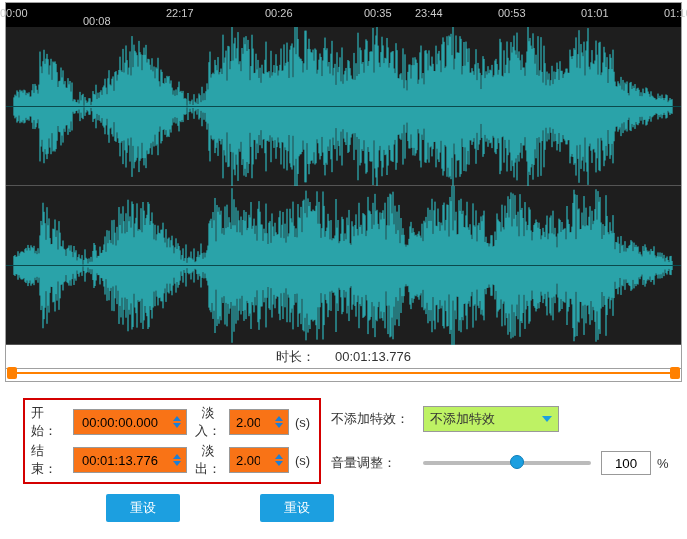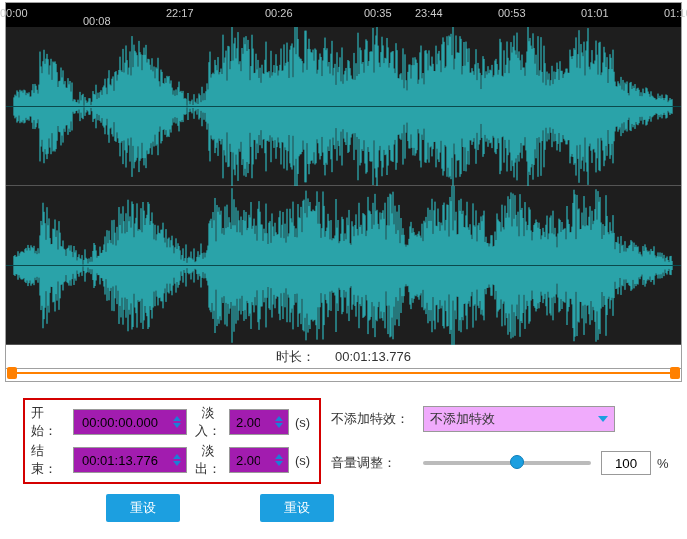--- a/index.html
+++ b/index.html
@@ -104,21 +104,21 @@
     width: 30px;
     text-align: center;
   }
   .input-box {
     border: 1px solid #999;
     height: 26px;
     padding: 0 26px 0 6px;
     position: relative;
     display: flex;
     align-items: center;
-    background: #a21caf;
+    background: #f97316;
   }
   .input-val {
     font: inherit;
     border: none;
     outline: none;
     width: 100%;
     text-align: center;
     background: transparent;
   }
   .w110 { width: 114px; }
@@ -204,26 +204,26 @@
     width: 0; height: 0;
     border-top: 8px solid transparent;
     border-bottom: 8px solid transparent;
     border-left: 14px solid #1c7fd6;
     cursor: pointer;
     margin-left: 2px;
   }
   .select-box {
     border: 1px solid #999;
     height: 26px;
-    width: 192px;
+    width: 136px;
     display: flex;
     align-items: center;
     padding: 0 6px;
     position: relative;
-    background: #f0abfc;
+    background: #bef264;
   }
   .select-arrow {
     position: absolute;
     right: 6px;
     width: 0; height: 0;
     border-left: 5px solid transparent;
     border-right: 5px solid transparent;
     border-top: 6px solid #1c9fe0;
   }
   .x-mark { width: 14px; text-align:center;}

